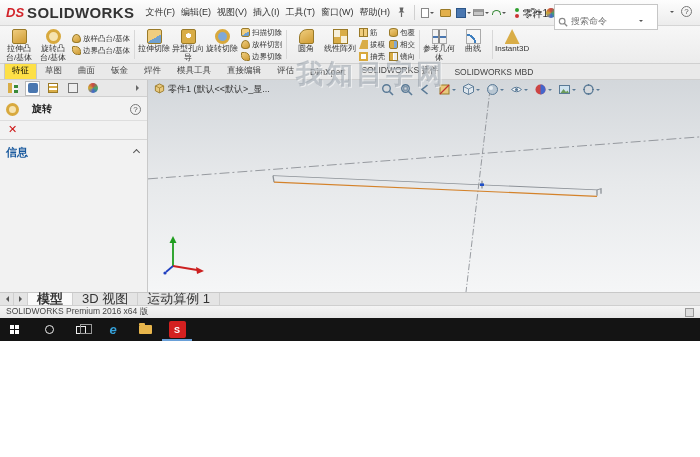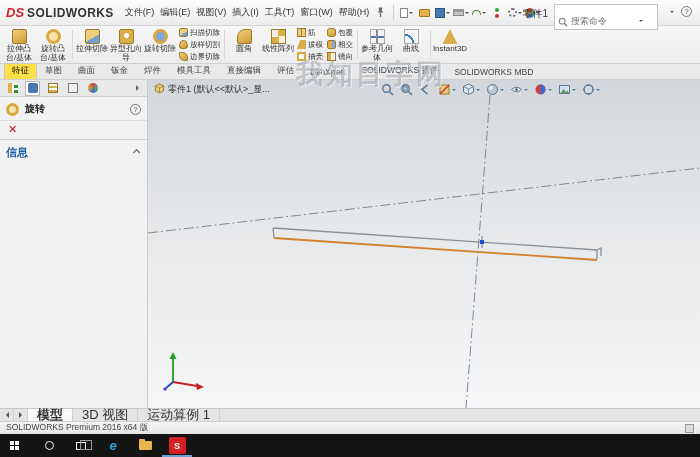--- a/index.html
+++ b/index.html
@@ -4,28 +4,28 @@
 <style>
   :root{
     --logo-red:#d2232a; --accent-blue:#3f7fbf; --info-yellow:#ffffc2;
     --line-orange:#d4822a; --line-gray:#8b9096; --centerline-gray:#85898f;
     --origin-blue:#2050c8; --viewport-top:#d3d7db; --viewport-mid:#e7e9eb;
     --viewport-bottom:#f5f6f7; --taskbar-bg:#141414; --icon-gold:#e3b04b;
   }
   *{box-sizing:border-box; margin:0; padding:0;}
   html,body{width:700px;height:457px;overflow:hidden;}
   body{font-family:"Liberation Sans","DejaVu Sans",sans-serif;font-size:10px;color:#222;background:#fff;}
-  .app{position:relative;width:700px;height:457px;display:flex;flex-direction:column;border-radius:16px;}
+  .app{position:relative;width:700px;height:341px;display:flex;flex-direction:column;border-radius:16px;}
 
   
   .titlebar{height:26px;background:linear-gradient(#fdfdfd,#ececec);border-bottom:1px solid #d5d5d5;
     display:flex;align-items:center;padding:0 6px;white-space:nowrap;position:relative;flex:0 0 26px;}
   .logo{display:flex;align-items:center;gap:3px;margin-right:8px;}
   .logo-mark{color:var(--logo-red);font-weight:bold;font-style:italic;font-size:13px;}
-  .logo-text{font-weight:bold;font-size:12px;letter-spacing:.4px;color:#333;}
+  .logo-text{font-weight:bold;font-size:15px;letter-spacing:.4px;color:#333;}
   .menubar{display:flex;}
   .menu-item{padding:3px 3px;font-size:9px;color:#333;cursor:default;}
   .pinbtn{margin:0 4px;display:flex;align-items:center;}
   .vsep{width:1px;height:15px;background:#d0d0d0;margin:0 4px;}
   .qt{display:flex;gap:1px;}
   .qbtn{width:17px;height:18px;display:flex;align-items:center;justify-content:center;border-radius:2px;}
   .caret{width:0;height:0;border:2.5px solid transparent;border-top-color:#555;margin-left:1px;margin-top:3px;}
   .qi{display:inline-block;}
   .q-new{width:8px;height:10px;background:#fff;border:1px solid #888;}
   .q-open{width:11px;height:8px;background:var(--icon-gold);border:1px solid #9a7a28;border-radius:1px;}
@@ -86,21 +86,21 @@
     align-items:center;gap:5px;padding:0 5px;}
   .ptab{width:15px;height:15px;display:flex;align-items:center;justify-content:center;border:1px solid transparent;}
   .ptab.active{background:#fff;border-color:#b9b9b9;}
   .pt{display:inline-block;width:10px;height:10px;}
   .pt1{background:linear-gradient(#d9ad47 0 0) 0 0/4px 100% no-repeat,linear-gradient(#3a8a3a 0 0) 6px 2px/4px 3px no-repeat,linear-gradient(#3a8a3a 0 0) 6px 7px/4px 3px no-repeat,#f5f5f5;}
   .pt2{background:#4a77b0;border-radius:2px;}
   .pt3{background:repeating-linear-gradient(0deg,#d9ad47 0 2px,#fff 2px 4px);border:1px solid #9a7a28;}
   .pt4{border:1px solid #777;background:#eee;}
   .pt5{border-radius:50%;background:conic-gradient(#cc4444,#44aa66,#4466cc,#ccaa33,#cc4444);}
   .ptab-flyout{margin-left:auto;width:0;height:0;border:3.5px solid transparent;border-left-color:#666;}
-  .panel-title{display:flex;align-items:center;gap:6px;padding:5px 6px 4px;border-bottom:1px solid #dedede;}
+  .panel-title{display:flex;align-items:center;gap:13px;padding:5px 6px 4px;border-bottom:1px solid #dedede;}
   .panel-title .ri{width:13px;height:13px;}
   .panel-title b{font-size:10px;color:#222;font-weight:bold;}
   .panel-title .helpcircle{margin-left:auto;}
   .panel-xrow{padding:3px 6px 4px;border-bottom:1px solid #d6d6d6;}
   .panel-x{color:#cc1111;font-weight:bold;font-size:11px;line-height:1;display:inline-block;padding:0 2px;}
   .panel-section{display:flex;align-items:center;justify-content:space-between;padding:5px 6px 3px;}
   .panel-section b{color:#1a5a9e;font-size:11px;}
   .chev-up{width:5px;height:5px;border-left:1.5px solid #555;border-top:1.5px solid #555;transform:rotate(45deg);margin-right:2px;}
   .info-box{margin:1px 5px;background:var(--info-yellow);border:1px solid #e2e2a0;padding:3px 4px;
     font-size:8.5px;line-height:1.4;color:#222;}
@@ -227,20 +227,30 @@
 
   <div class="ribbon">
     <div class="rb-big">
         <i class="ri i-extrude"></i>
         <span>拉伸凸台/基体</span>
       </div>
     <div class="rb-big">
         <i class="ri i-revolve"></i>
         <span>旋转凸台/基体</span>
       </div>
+    <div class="rb-col">
+      <div class="rb-small">
+          <i class="ri i-loft"></i>
+          <span>放样凸台/基体</span>
+        </div>
+      <div class="rb-small">
+          <i class="ri i-boundary"></i>
+          <span>边界凸台/基体</span>
+        </div>
+    </div>
     <div class="rb-sep"></div>
     <div class="rb-big">
         <i class="ri i-cut"></i>
         <span>拉伸切除</span>
       </div>
     <div class="rb-big">
         <i class="ri i-hole"></i>
         <span>异型孔向导</span>
       </div>
     <div class="rb-big">

